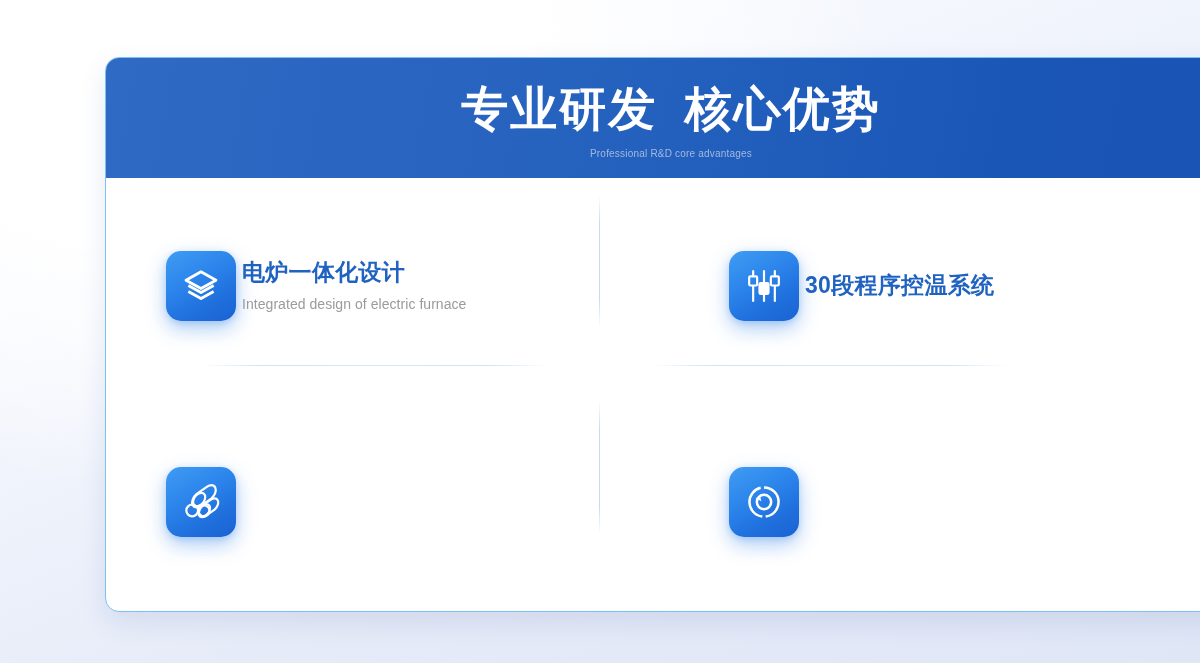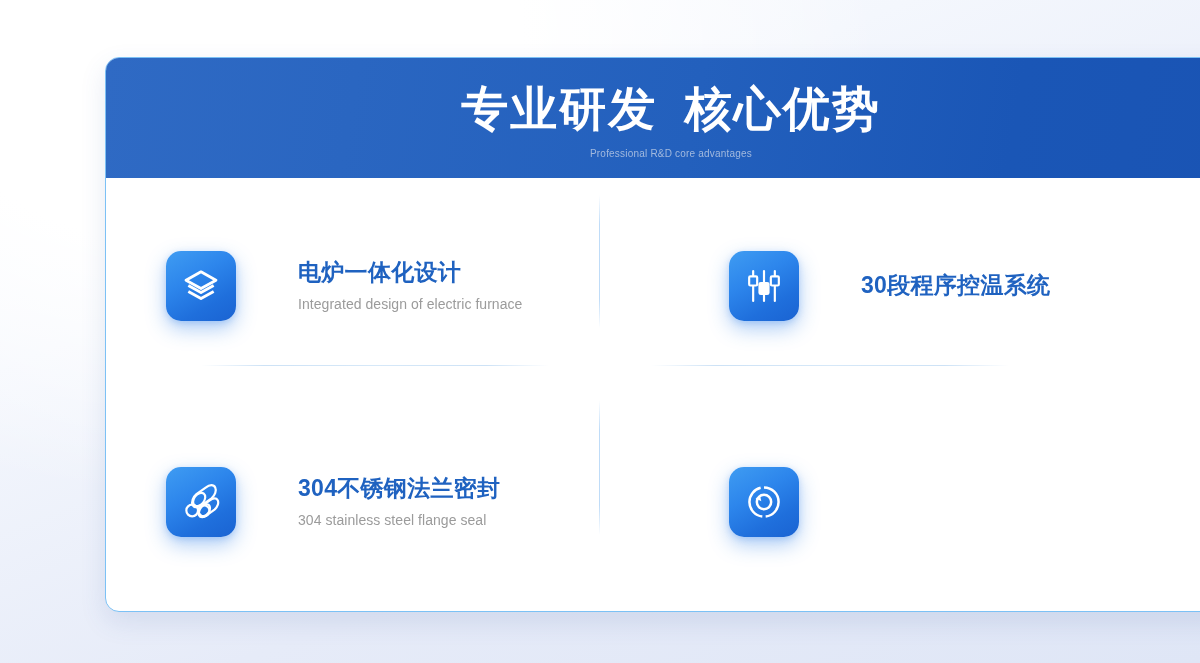--- a/index.html
+++ b/index.html
@@ -88,21 +88,21 @@
     background: linear-gradient(150deg, #3f9cf2 0%, #2d86ec 38%, #1f6fdc 72%, #1a63d2 100%);
     box-shadow: 0 8px 20px rgba(45, 125, 232, 0.38), 0 2px 6px rgba(45,125,232,0.22);
     display: flex;
     align-items: center;
     justify-content: center;
   }
 
   .icon-tile svg { display: block; }
 
   
-  .feature-text { padding-left: 22px; padding-bottom: 2px; margin-left: 40px; }
+  .feature-text { padding-left: 6px; padding-bottom: 2px; }
 
   .feature-title {
     font-size: 23px;
     font-weight: bold;
     color: #1f62c0;
     line-height: 1.25;
     letter-spacing: 0.3px;
     white-space: nowrap;
   }
 
@@ -209,24 +209,20 @@
 
                 <path d="M25.5 28.5 L34.5 22 A5.4 8.2 38 1 1 40.2 33.2 L31 39.8 A5.4 8.2 38 1 1 25.5 28.5 Z"></path>
                 <ellipse cx="28.2" cy="34" rx="5.4" ry="8.2" transform="rotate(38 28.2 34)"></ellipse>
 
                 <circle cx="13.4" cy="34.2" r="7"></circle>
                 <circle cx="27.6" cy="34.6" r="6.6"></circle>
               </g>
             </svg>
           </span>
         </div>
-        <div class="feature-text">
-          <div class="feature-title">304不锈钢法兰密封</div>
-          <div class="feature-desc">304 stainless steel flange seal</div>
-        </div>
       </div>
 
       <div class="feature-cell right">
         <div class="icon-tile">
           <span>
             <svg width="40" height="40" viewBox="0 0 48 48">
               <g fill="none" stroke="#ffffff" stroke-width="3">
 
                 <path d="M24 6.5 A17.5 17.5 0 0 1 41.5 24"></path>
                 <path d="M41.5 24 A17.5 17.5 0 0 1 26 41.4"></path>

